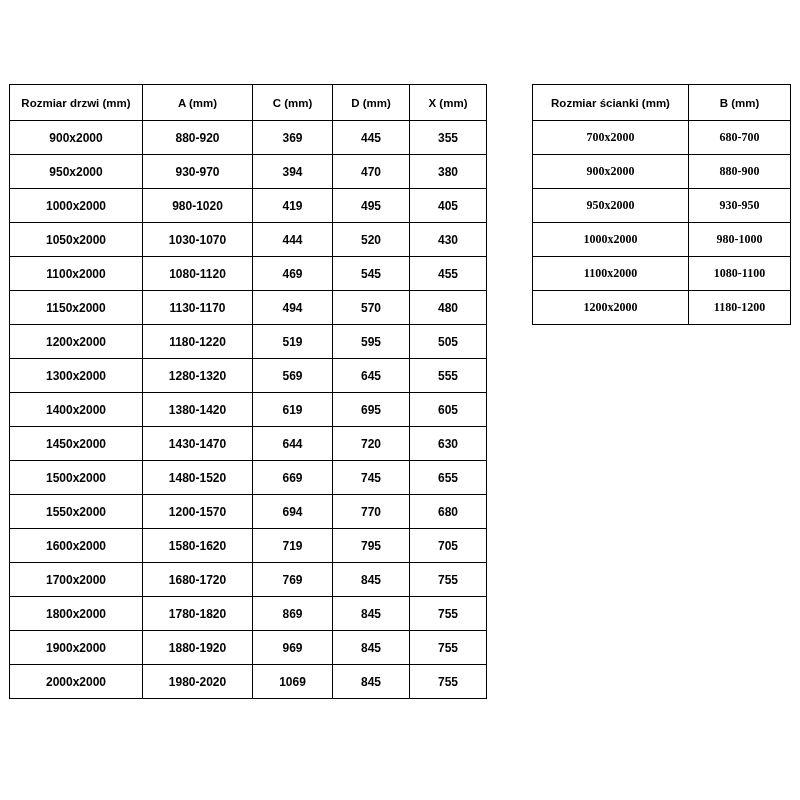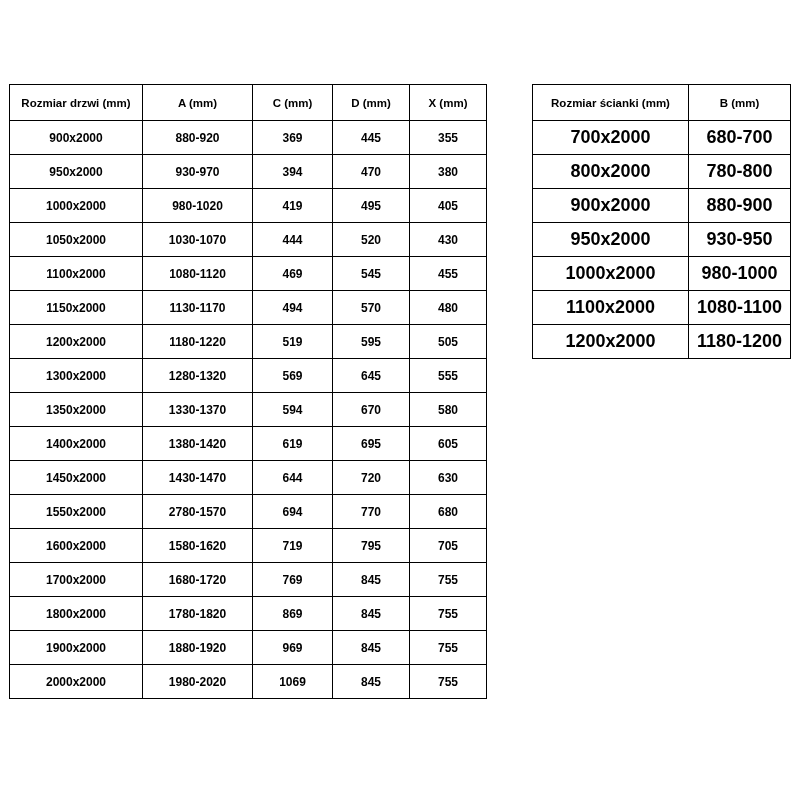--- a/index.html
+++ b/index.html
@@ -62,21 +62,22 @@
     top: 84px;
     width: 258px;
     padding-left: 18px;
   }
   #wall-table th {
     height: 33px;
     font-size: 11.5px;
   }
   #wall-table td {
     height: 31px;
-    font-size: 18px;
+    font-size: 12px;
+    font-family: Liberation Serif, serif;
   }
   #wall-table col.c-size { width: 156px; }
   #wall-table col.c-b    { width: 102px; }
 </style>
 </head>
 <body>
 
 <div class="sheet">
 
   <table id="doors-table">
@@ -147,43 +148,43 @@
           <td>505</td>
         </tr>
         <tr>
           <td>1300x2000</td>
           <td>1280-1320</td>
           <td>569</td>
           <td>645</td>
           <td>555</td>
         </tr>
         <tr>
-          <td>1350x2000</td>
-          <td>1330-1370</td>
-          <td>594</td>
-          <td>670</td>
-          <td>580</td>
-        </tr>
-        <tr>
           <td>1400x2000</td>
           <td>1380-1420</td>
           <td>619</td>
           <td>695</td>
           <td>605</td>
         </tr>
         <tr>
           <td>1450x2000</td>
           <td>1430-1470</td>
           <td>644</td>
           <td>720</td>
           <td>630</td>
         </tr>
         <tr>
+          <td>1500x2000</td>
+          <td>1480-1520</td>
+          <td>669</td>
+          <td>745</td>
+          <td>655</td>
+        </tr>
+        <tr>
           <td>1550x2000</td>
-          <td>2780-1570</td>
+          <td>1200-1570</td>
           <td>694</td>
           <td>770</td>
           <td>680</td>
         </tr>
         <tr>
           <td>1600x2000</td>
           <td>1580-1620</td>
           <td>719</td>
           <td>795</td>
           <td>705</td>
@@ -229,24 +230,20 @@
         <th>Rozmiar ścianki (mm)</th>
         <th>B (mm)</th>
       </tr>
     </thead>
     <tbody>
         <tr>
           <td>700x2000</td>
           <td>680-700</td>
         </tr>
         <tr>
-          <td>800x2000</td>
-          <td>780-800</td>
-        </tr>
-        <tr>
           <td>900x2000</td>
           <td>880-900</td>
         </tr>
         <tr>
           <td>950x2000</td>
           <td>930-950</td>
         </tr>
         <tr>
           <td>1000x2000</td>
           <td>980-1000</td>

